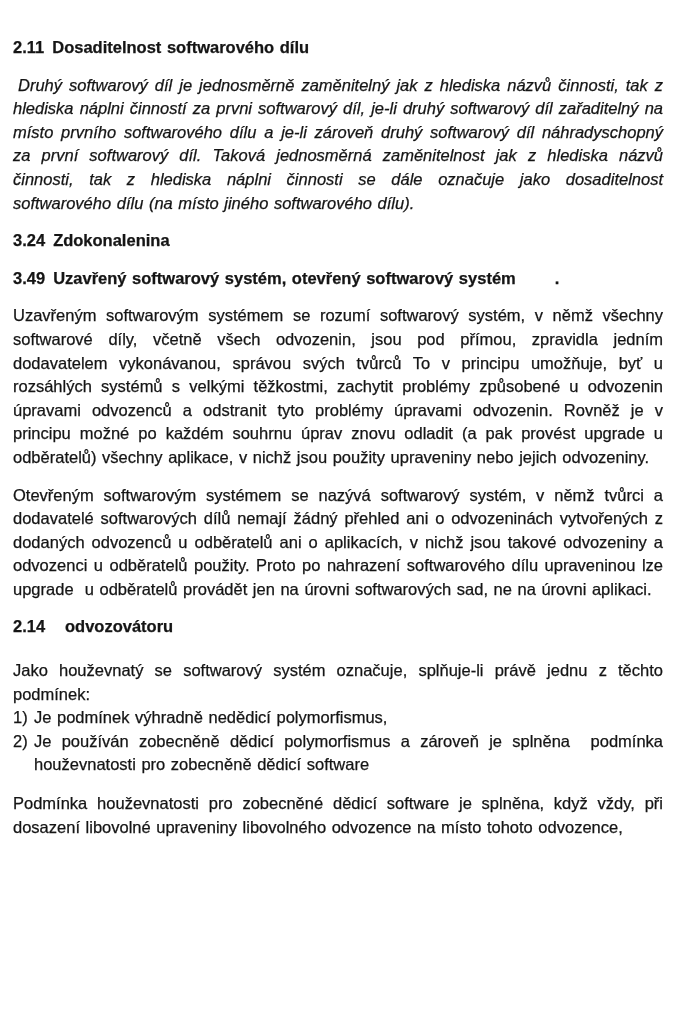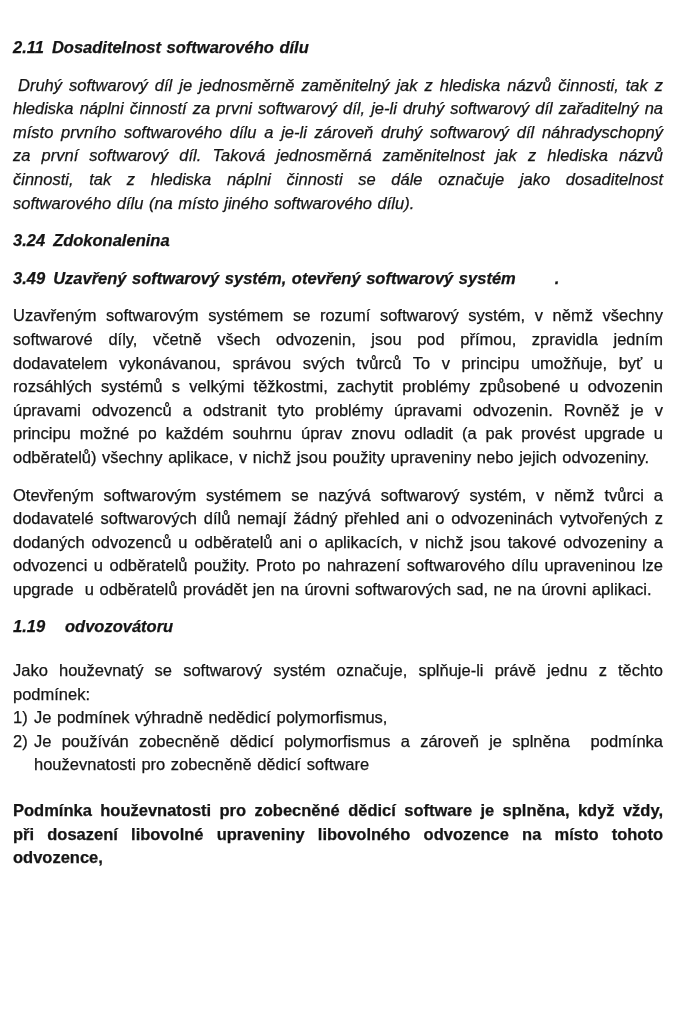--- a/index.html
+++ b/index.html
@@ -14,21 +14,20 @@
     overflow: hidden;
     font-family: "Liberation Sans", "DejaVu Sans", sans-serif;
     font-size: 16.5px;
     line-height: 23.6px;
     color: #151515;
     -webkit-text-stroke: 0.25px #151515;
     word-spacing: 1px;
   }
   .heading {
     font-weight: bold;
-    font-style: italic;
     margin: 0 0 14px 0;
     white-space: nowrap;
   }
   .heading .hnum { margin-right: 8px; }
   .heading.hanging {
     position: relative;
     padding-left: 52px;
     white-space: normal;
   }
   .heading.hanging .hnum {
@@ -40,21 +39,21 @@
   .heading.hanging .hline1 {
     text-align: justify;
     text-align-last: justify;
   }
   .para {
     margin: 0 0 14px 0;
     text-align: justify;
   }
   .para.indent-first { text-indent: 5px; font-style: italic; }
   .para.no-gap { margin-bottom: 0; margin-top: 20px; }
-  .para.gap-top { margin-top: 22px; font-weight: bold; }
+  .para.gap-top { margin-top: 15px; }
   .list-item {
     position: relative;
     padding-left: 21px;
     margin: 0;
     text-align: justify;
   }
   .list-item .marker {
     position: absolute;
     left: 0;
     top: 0;
@@ -79,21 +78,21 @@
 
   <div class="heading">
     <span class="hnum">3.49</span><span>Uzavřený softwarový systém, otevřený softwarový systém&nbsp;&nbsp;&nbsp;&nbsp;&nbsp;&nbsp;&nbsp;.</span>
   </div>
 
   <p class="para">Uzavřeným softwarovým systémem se rozumí softwarový systém, v němž všechny softwarové díly, včetně všech odvozenin, jsou pod přímou, zpravidla jedním dodavatelem vykonávanou, správou svých tvůrců To v principu umožňuje, byť u rozsáhlých systémů s velkými těžkostmi, zachytit problémy způsobené u odvozenin úpravami odvozenců a odstranit tyto problémy úpravami odvozenin. Rovněž je v principu možné po každém souhrnu úprav znovu odladit (a pak provést upgrade u odběratelů) všechny aplikace, v nichž jsou použity upraveniny nebo jejich odvozeniny.</p>
 
   <p class="para">Otevřeným softwarovým systémem se nazývá softwarový systém, v němž tvůrci a dodavatelé softwarových dílů nemají žádný přehled ani o odvozeninách vytvořených z dodaných odvozenců u odběratelů ani o aplikacích, v nichž jsou takové odvozeniny a odvozenci u odběratelů použity. Proto po nahrazení softwarového dílu upraveninou lze upgrade &nbsp;u odběratelů provádět jen na úrovni softwarových sad, ne na úrovni aplikaci.</p>
 
   <div class="heading hanging">
-    <span class="hnum">1.19</span>
+    <span class="hnum">2.14</span>
     <div>
       <div>odvozovátoru</div>
     </div>
   </div>
 
   <p class="para no-gap">Jako houževnatý se softwarový systém označuje, splňuje-li právě jednu z těchto podmínek:</p>
 
   <div class="list-item">
     <span class="marker">1)</span><span>Je podmínek výhradně nedědicí polymorfismus,</span>
   </div>

